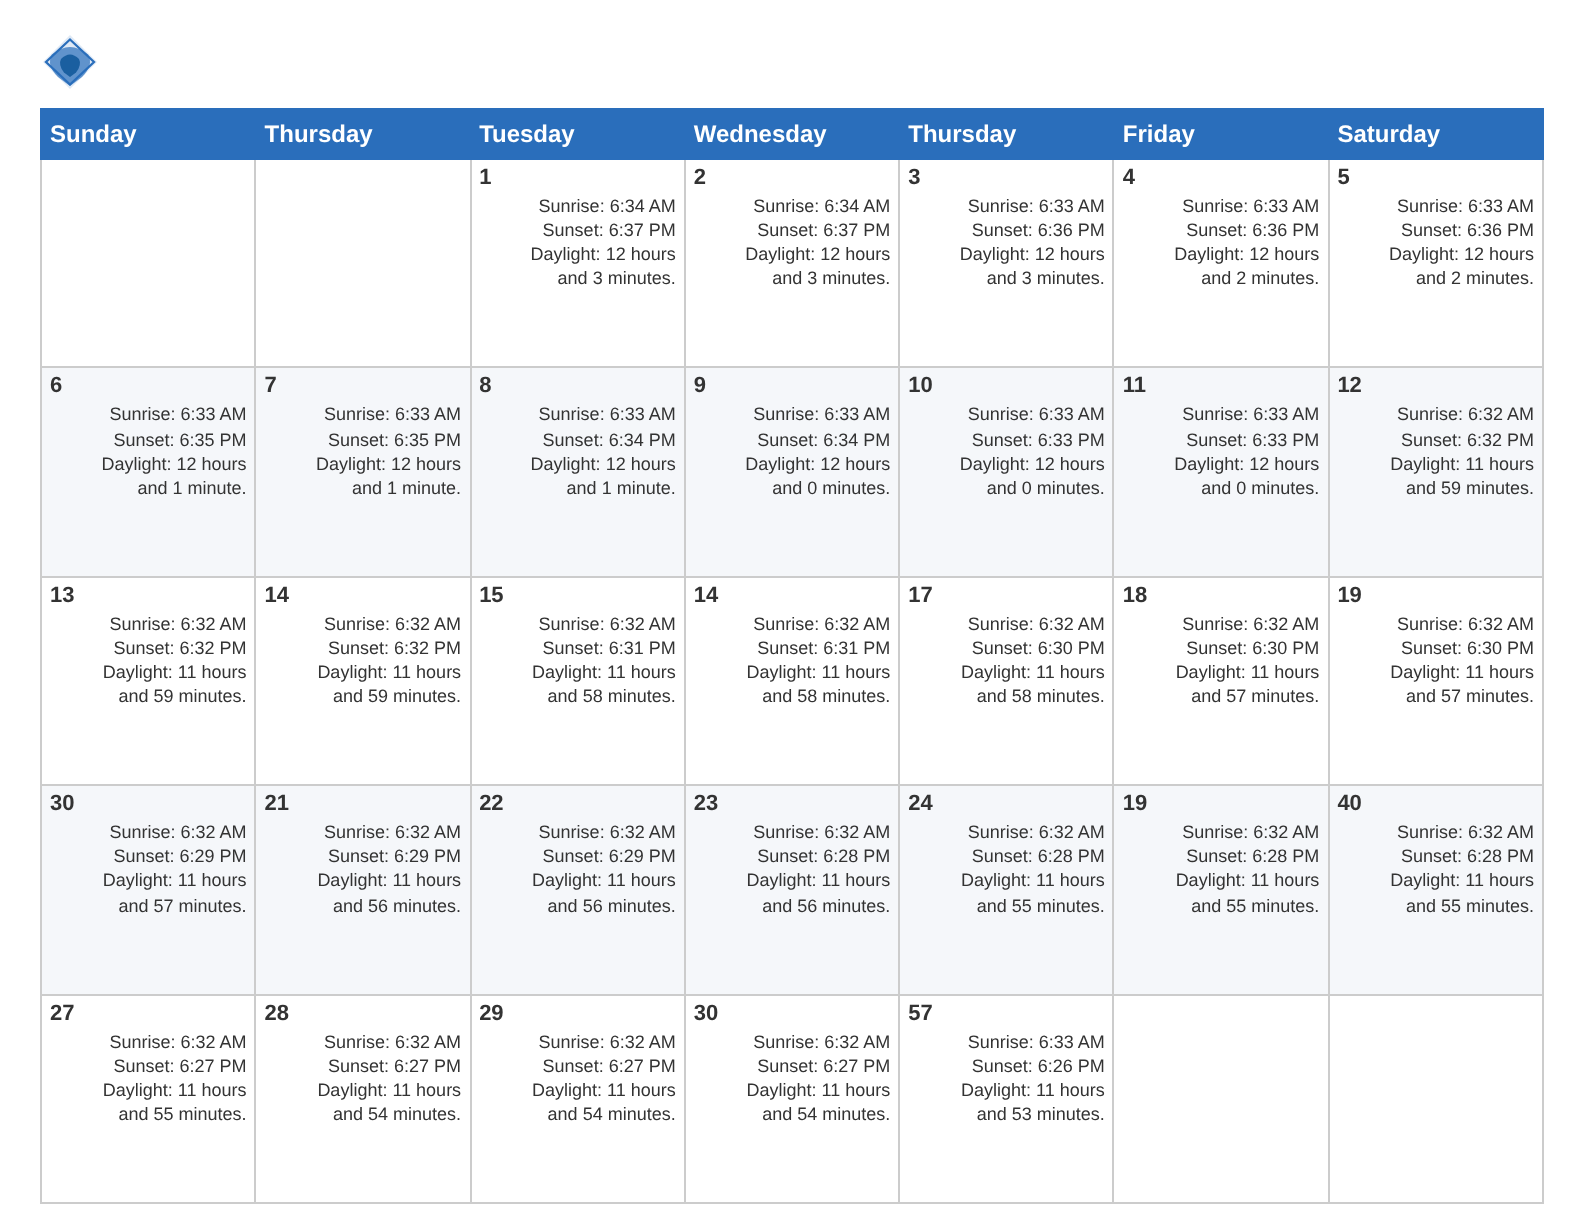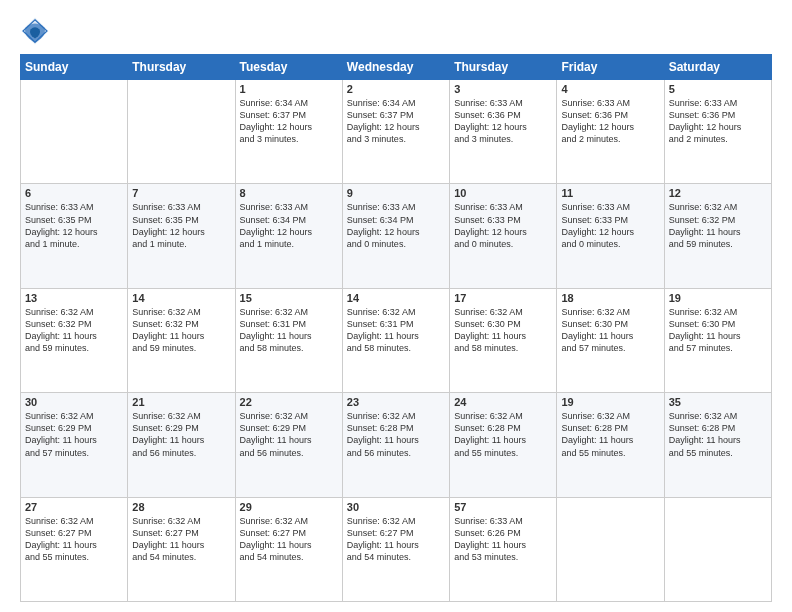--- a/index.html
+++ b/index.html
@@ -80,20 +80,21 @@
     .cell-day {
       font-size: 11px;
       font-weight: bold;
       margin-bottom: 2px;
       display: block;
     }
     .cell-info {
       font-size: 9px;
       color: #333;
       line-height: 1.35;
+      text-align: right;
     }
     .empty-cell {
       background: #f9f9f9;
     }
     tr:nth-child(even) td {
       background: #f5f7fa;
     }
     tr:nth-child(odd) td {
       background: #fff;
     }
@@ -315,21 +316,21 @@
 and 55 minutes.</div>
           </td>
           <td>
             <span class="cell-day">19</span>
             <div class="cell-info" style="white-space: pre-line;">Sunrise: 6:32 AM
 Sunset: 6:28 PM
 Daylight: 11 hours
 and 55 minutes.</div>
           </td>
           <td>
-            <span class="cell-day">35</span>
+            <span class="cell-day">40</span>
             <div class="cell-info" style="white-space: pre-line;">Sunrise: 6:32 AM
 Sunset: 6:28 PM
 Daylight: 11 hours
 and 55 minutes.</div>
           </td>
         </tr>
         <tr>
           <td>
             <span class="cell-day">27</span>
             <div class="cell-info" style="white-space: pre-line;">Sunrise: 6:32 AM

